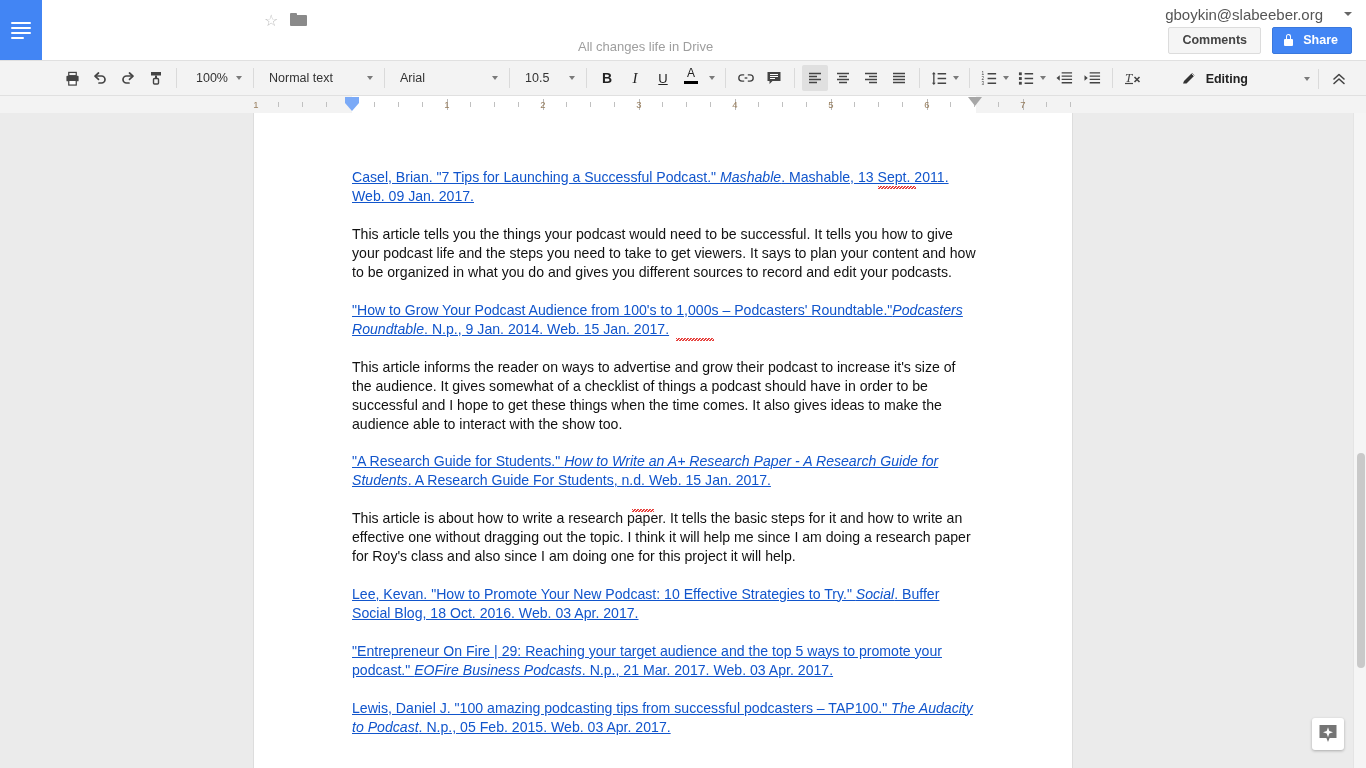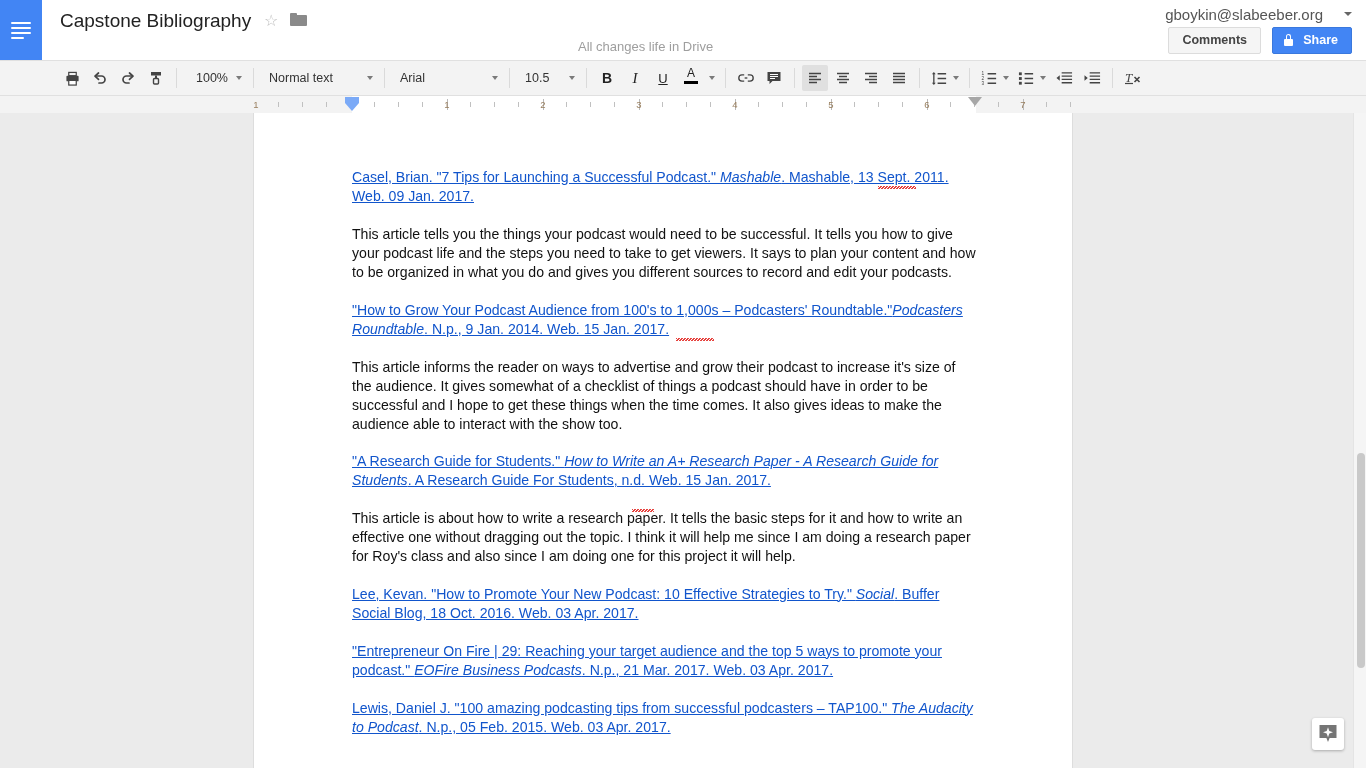--- a/index.html
+++ b/index.html
@@ -234,21 +234,20 @@
 
   <div class="docs-logo">
     <div class="lines">
       <span></span>
         <span></span>
         <span></span>
         <span></span>
     </div>
   </div>
 
-  <div class="doc-title">Capstone Bibliography</div>
 
   <div class="title-star">☆</div>
 
   <div class="title-folder">
     <div class="tab"></div>
       <div class="body"></div>
   </div>
 
 
   <div class="save-status">All changes life in Drive</div>
@@ -451,20 +450,37 @@
   <div class="tb-sep"></div>
 
   <div class="tb-btn">
     <svg width="18" height="16" viewBox="0 0 18 16">
         <text x="1" y="12" font-size="13" font-style="italic" font-family="Liberation Serif" fill="#444">T</text>
         <path d="M1 13.5 H9" stroke="#444" stroke-width="1.2"></path>
         <path d="M10.5 7 L15.5 12 M15.5 7 L10.5 12" stroke="#444" stroke-width="1.6"></path>
       </svg>
   </div>
 
+  <div class="tb-right">
+    <div class="mode-pill">
+      <svg width="16" height="16" viewBox="0 0 16 16">
+          <path d="M2 12.5 L3 10 L11 2 L13.5 4.5 L5.5 12.5 Z" fill="#333"></path>
+          <path d="M10.5 2.5 L13.5 5.5" stroke="#fff" stroke-width="0.8"></path>
+        </svg>
+      <span class="lbl">Editing</span>
+      <span class="caret"></span>
+    </div>
+    <div class="tb-sep"></div>
+    <div class="tb-btn" style="margin-right:6px">
+      <svg width="16" height="14" viewBox="0 0 16 14">
+          <path d="M3 7 L8 2.5 L13 7" fill="none" stroke="#444" stroke-width="1.6" stroke-linecap="round" stroke-linejoin="round"></path>
+          <path d="M3 11.5 L8 7 L13 11.5" fill="none" stroke="#444" stroke-width="1.6" stroke-linecap="round" stroke-linejoin="round"></path>
+        </svg>
+    </div>
+  </div>
 </div>
 
 <div class="ruler">
   <div class="white-zone" style="left:352px;width:624px"></div>
 
   <div class="tick" style="left:278px"></div>
     <div class="tick" style="left:302px"></div>
   <div class="tick" style="left:326px"></div>
   <div class="tick major" style="left:351px"></div>
   <div class="tick" style="left:374px"></div>

